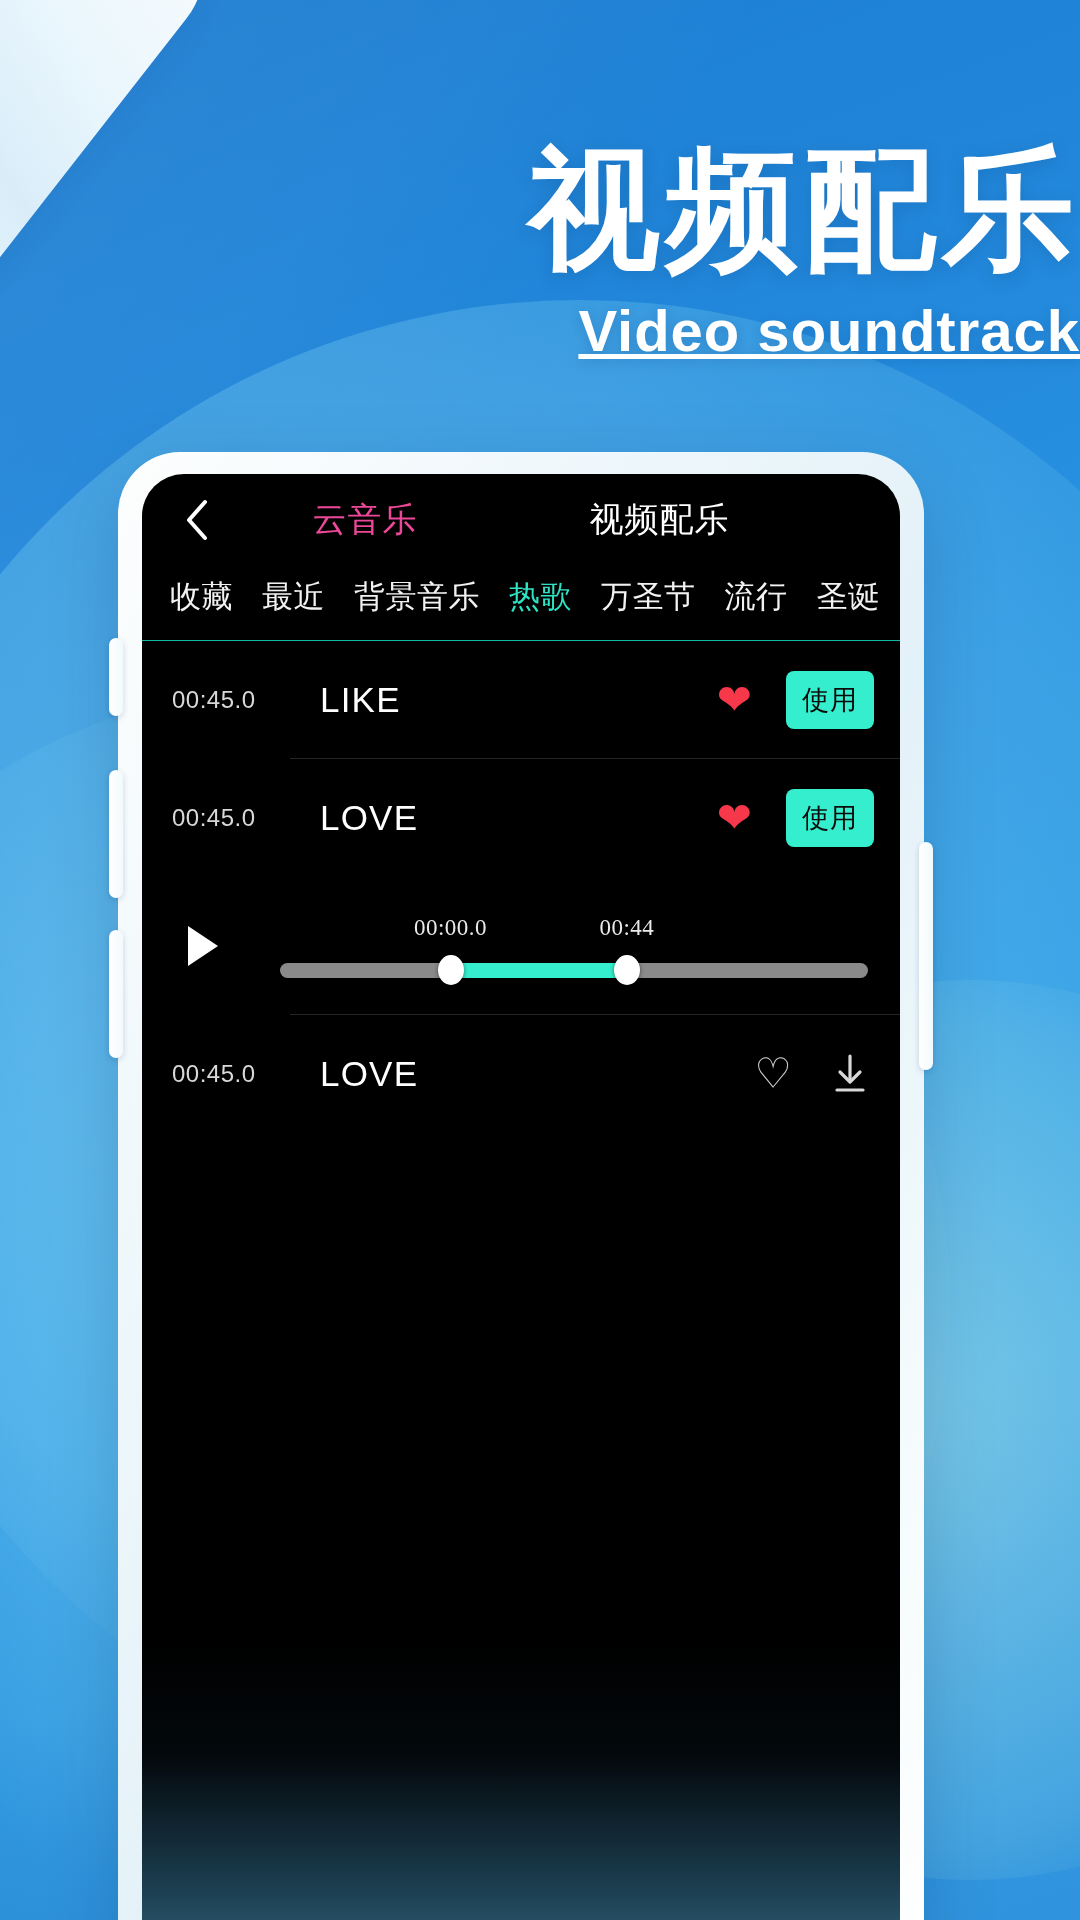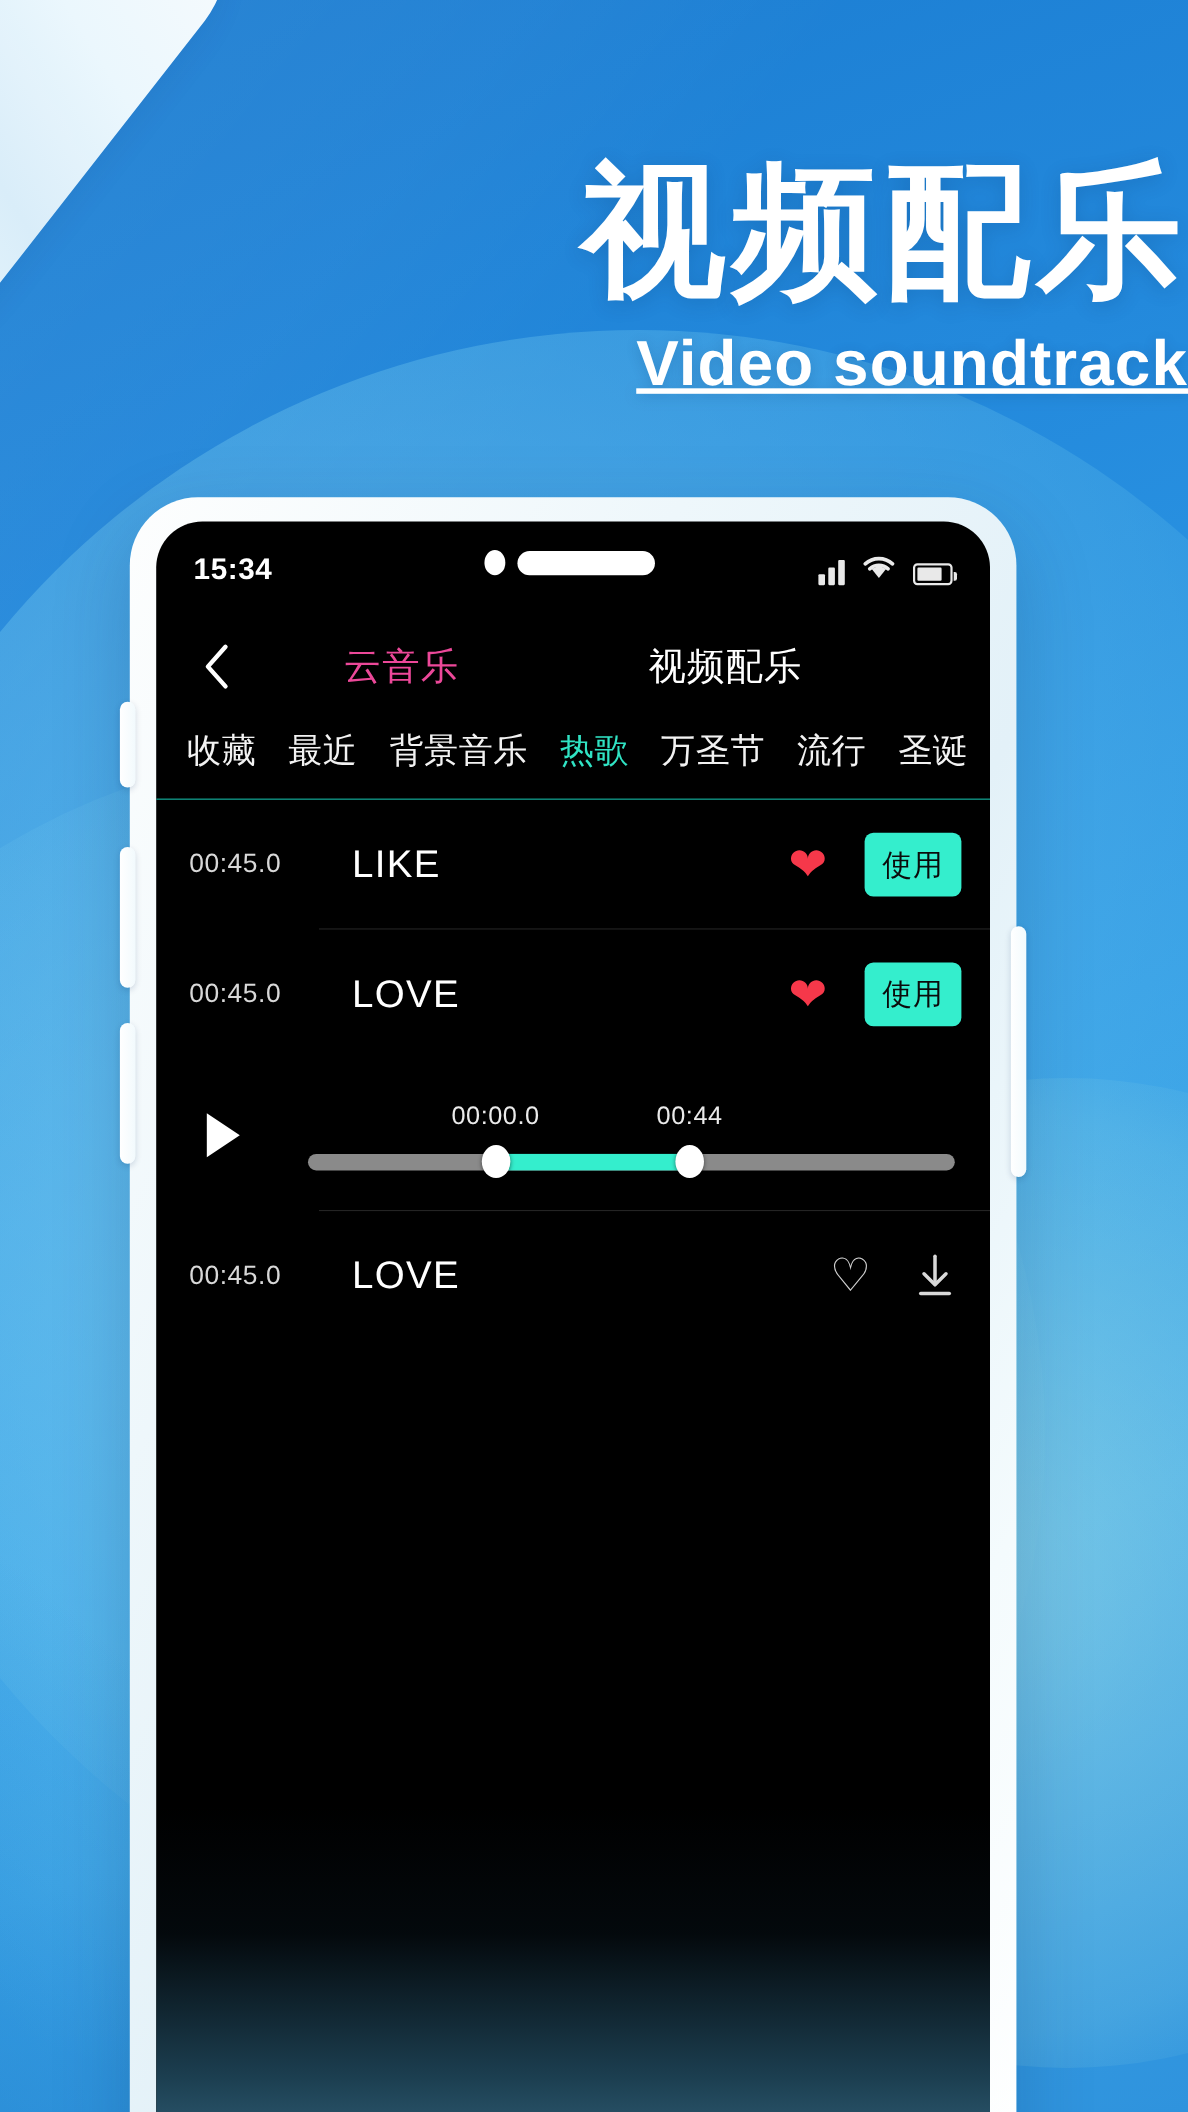--- a/index.html
+++ b/index.html
@@ -236,20 +236,21 @@
     letter-spacing:1px;
   }
   .dl-icon { width:48px; height:48px; display:flex; align-items:center; justify-content:center; }
 
   
   #trim-row {
     height:138px;
     display:flex; align-items:center;
     padding:0 26px 0 30px;
     position:relative;
+    font-family:Liberation Serif, serif;
   }
   #trim-row .sep {
     position:absolute; left:148px; right:0; bottom:0;
     height:1px; background:#242424;
   }
   #play-btn {
     width:108px; display:flex; align-items:center; justify-content:flex-start;
     padding-left:16px;
   }
   .play-tri {
@@ -306,46 +307,20 @@
 <div id="phone">
   <div id="phone-body"></div>
 
   <div class="btn-side" id="btn-left-1"></div>
   <div class="btn-side" id="btn-left-2"></div>
   <div class="btn-side" id="btn-left-3"></div>
   <div class="btn-side" id="btn-right-1"></div>
 
   <div id="phone-screen">
 
-    <div id="status-bar">
-      <div id="status-time">15:34</div>
-
-      <div id="notch">
-        <div id="notch-dot"></div>
-        <div id="notch-pill"></div>
-      </div>
-
-      <div id="status-icons">
-        <span class="sig-bars">
-            <i></i>
-            <i></i>
-            <i></i>
-          </span>
-        <span>
-          <svg width="34" height="25" viewBox="0 0 34 25" aria-hidden="true">
-            <path d="M17 23.5 L10.5 15.2 a10.4 10.4 0 0 1 13 0 Z" fill="#e9e9e9"></path>
-            <path d="M4.6 10.6 a18.6 18.6 0 0 1 24.8 0" stroke="#e9e9e9" stroke-width="3.4" fill="none" stroke-linecap="round"></path>
-            <path d="M8.6 15.1 a12.8 12.8 0 0 1 16.8 0" stroke="#e9e9e9" stroke-width="3.2" fill="none" stroke-linecap="round"></path>
-          </svg>
-        </span>
-        <span class="batt">
-            <b></b>
-          </span>
-      </div>
-    </div>
 
     <div id="top-nav">
       <div id="back-icon">
         <svg width="26" height="44" viewBox="0 0 26 44" aria-hidden="true">
           <polyline points="21,4 5,22 21,40" fill="none" stroke="#ffffff" stroke-width="4" stroke-linecap="round" stroke-linejoin="round"></polyline>
         </svg>
       </div>
       <div class="nav-tabs">
         <span class="nav-tab active">云音乐</span>
         <span class="nav-tab">视频配乐</span>

